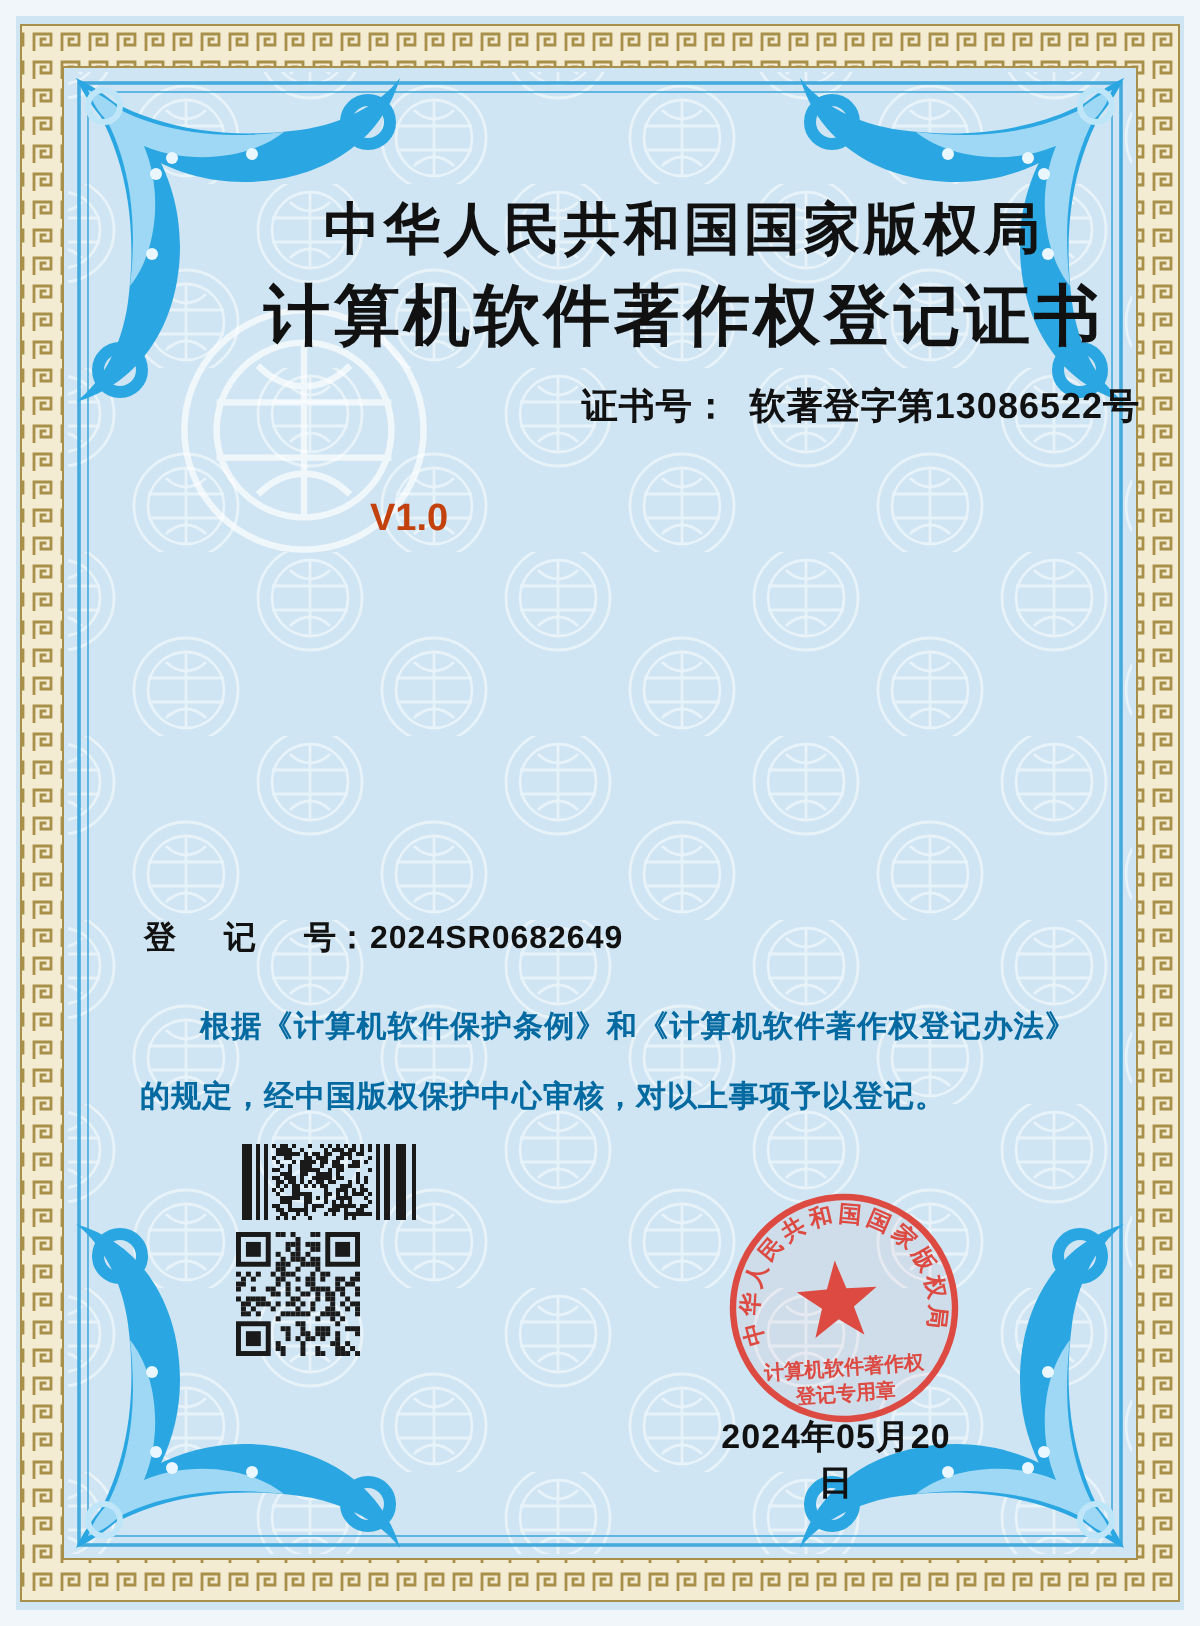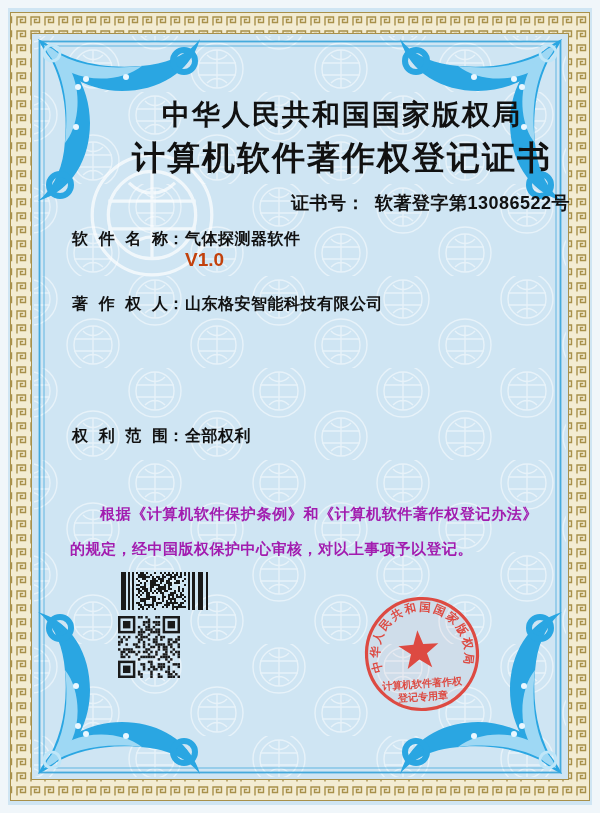--- a/index.html
+++ b/index.html
@@ -12,21 +12,21 @@
   .title1{top:96px;font-size:28px;letter-spacing:2px;}
   .title2{top:136px;font-size:33px;letter-spacing:2px;}
   .certno{position:absolute;top:191px;right:72px;font-size:18px;font-weight:700;color:#111;letter-spacing:0.5px;}
   .certno .gap{display:inline-block;width:10px;}
   .row{position:absolute;left:70px;color:#111;font-weight:700;font-size:16px;white-space:nowrap;}
   .flabel{display:inline-block;width:96px;text-align:justify;text-align-last:justify;vertical-align:top;}
   .colon{display:inline-block;width:17px;}
   .fvalue{letter-spacing:0.5px;}
   .version{position:absolute;left:183px;top:249px;font-size:19px;font-weight:700;color:#c2410c;}
   .statement{position:absolute;left:68px;top:496px;width:468px;font-size:15px;font-weight:700;
-             color:#a21caf;line-height:35px;text-indent:2em;text-align:justify;letter-spacing:0.5px;}
+             color:#0369a1;line-height:35px;text-indent:2em;text-align:justify;letter-spacing:0.5px;}
   .barcode-box{position:absolute;left:119px;top:572px;}
   .qr-box{position:absolute;left:116px;top:616px;}
   .seal-box{position:absolute;left:354px;top:590px;}
   .issue-date{position:absolute;left:352px;top:707px;width:128px;text-align:center;
               font-size:17px;font-weight:700;color:#111;letter-spacing:0.5px;}
 </style>
 </head>
 <body>
 
 <div class="certificate">
@@ -92,34 +92,28 @@
   </svg>
 
   <div class="content">
     <div class="title title1">中华人民共和国国家版权局</div>
     <div class="title title2">计算机软件著作权登记证书</div>
 
     <div class="certno">
       <span>证书号：</span><span class="gap"></span><span>软著登字第13086522号</span>
     </div>
 
-    <div class="row" style="top:229px">
-      <span class="flabel">软件名称</span><span class="colon">：</span><span class="fvalue">气体探测器软件</span>
+    <div class="version">V1.0</div>
+
+
+
+
+    <div class="row" style="top:459px">
+      <span class="flabel">登记号</span><span class="colon">：</span><span class="fvalue">2024SR0682649</span>
     </div>
-    <div class="version">V1.0</div>
-
-    <div class="row" style="top:294px">
-      <span class="flabel">著作权人</span><span class="colon">：</span><span class="fvalue">山东格安智能科技有限公司</span>
-    </div>
-
-
-    <div class="row" style="top:426px">
-      <span class="flabel">权利范围</span><span class="colon">：</span><span class="fvalue">全部权利</span>
-    </div>
-
 
     <div class="statement">根据《计算机软件保护条例》和《计算机软件著作权登记办法》的规定，经中国版权保护中心审核，对以上事项予以登记。</div>
 
     <div class="barcode-box">
       <svg id="barcode-svg" width="90" height="38" viewBox="0 0 90 38" xmlns="http://www.w3.org/2000/svg">
           <rect x="0" y="0" width="5" height="38" fill="#1a1a1a"></rect>
           <rect x="7" y="0" width="2" height="38" fill="#1a1a1a"></rect>
           <rect x="11" y="0" width="2" height="38" fill="#1a1a1a"></rect>
           <rect x="15" y="0" width="2" height="2" fill="#1a1a1a"></rect>
           <rect x="19" y="0" width="2" height="2" fill="#1a1a1a"></rect>
@@ -578,14 +572,15 @@
           <text font-size="11.5" fill="#dd4a42" font-weight="700" letter-spacing="2.2">
             <textPath href="#sealArc" startOffset="50%" text-anchor="middle">中华人民共和国国家版权局</textPath>
           </text>
           <polygon fill="#dd4a42" transform="translate(63,61)" points="0,-21 4.9,-6.8 20,-6.5 8,2.6 12.3,17 0,8.4 -12.3,17 -8,2.6 -20,-6.5 -4.9,-6.8"></polygon>
           <text x="64" y="97" text-anchor="middle" font-size="10" fill="#dd4a42" font-weight="700">计算机软件著作权</text>
           <text x="64" y="110" text-anchor="middle" font-size="10" fill="#dd4a42" font-weight="700">登记专用章</text>
         </g>
       </svg>
     </div>
 
+    <div class="issue-date">2024年05月20日</div>
   </div>
 </div>
 
 </body></html>

